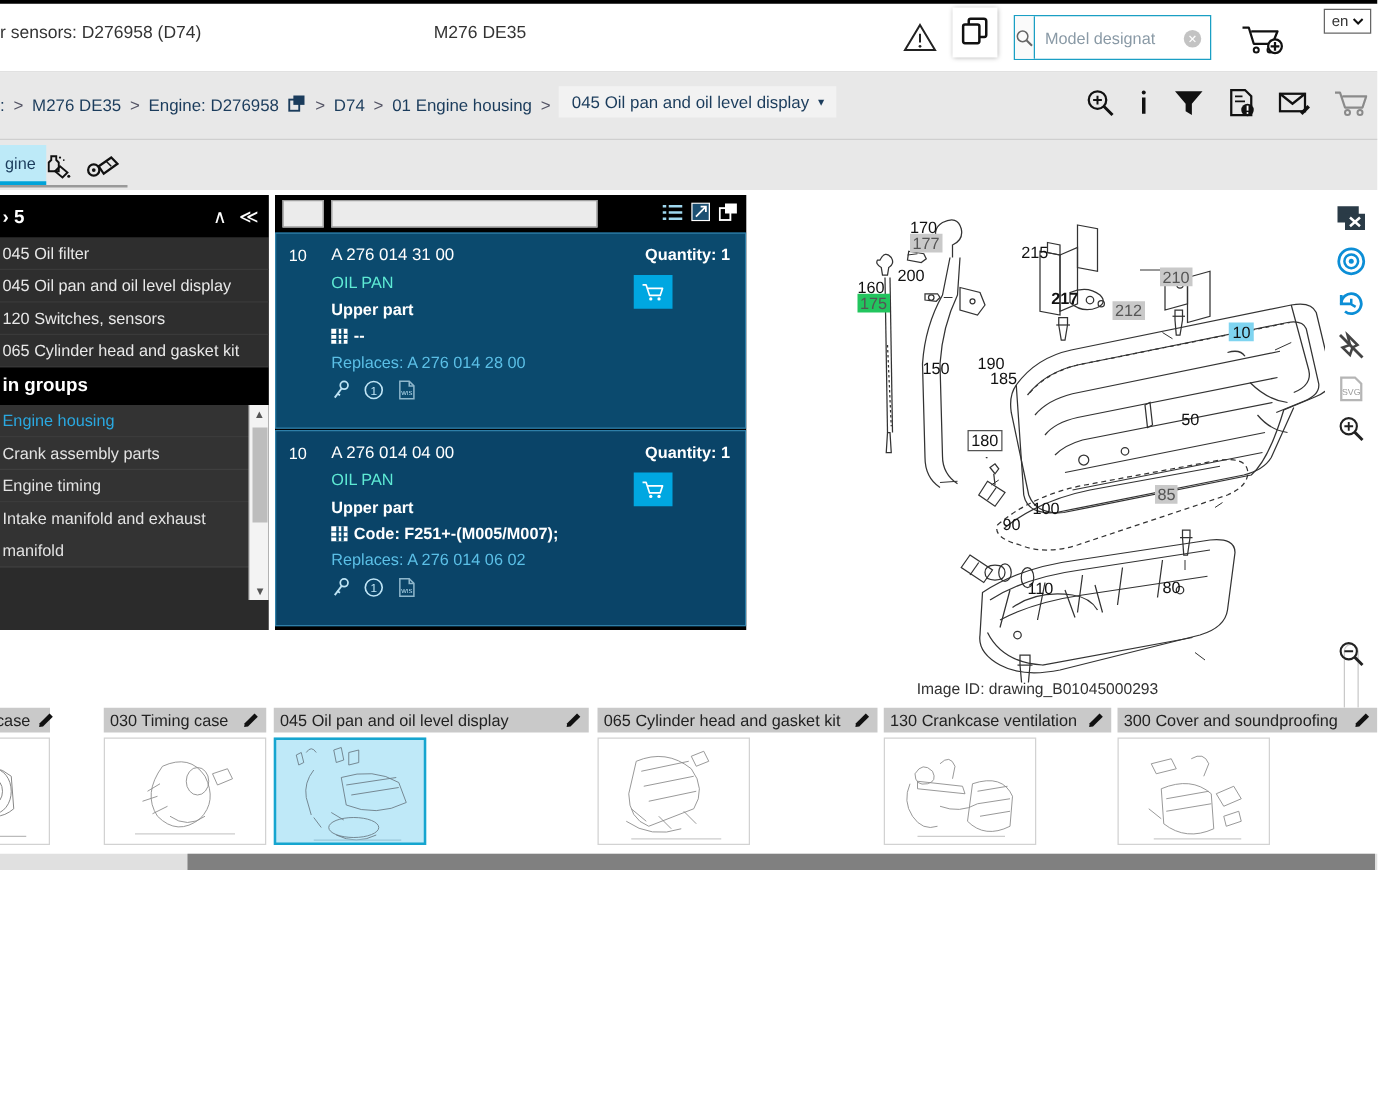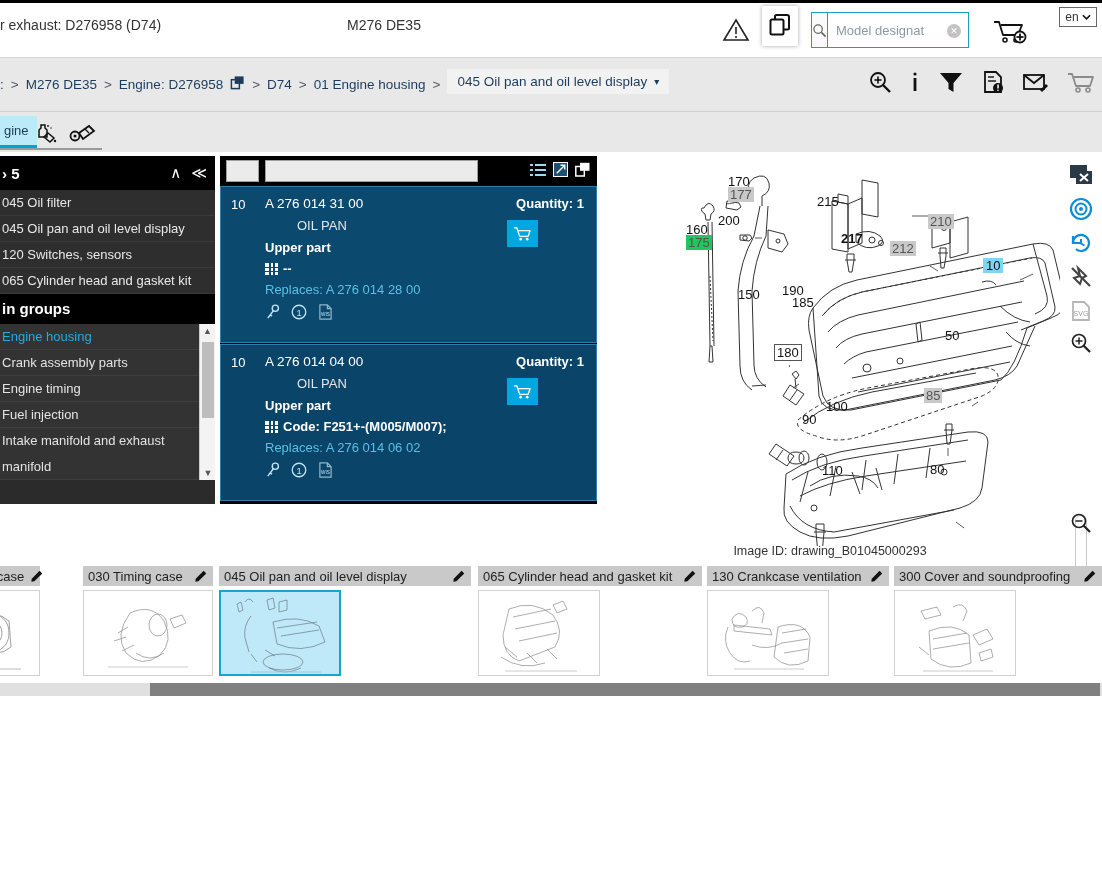--- a/index.html
+++ b/index.html
@@ -181,21 +181,21 @@
   .part-row {
     position: relative; background: #0b4a6e; border: 1px solid #2f7fa8;
     margin: 0 0 1px 0; padding: 9px 10px 10px 12px; min-height: 157px;
   }
   .part-row.alt { background: #0a4468; }
   .pr-pos {
     position: absolute; left: 10px; top: 10px; font-size: 13px; color: #fff;
   }
   .pr-body { margin-left: 32px; }
   .pr-num { font-size: 13.5px; color: #fff; margin-bottom: 7px; }
-  .pr-name { font-size: 13px; color: #e5e5e5; margin-bottom: 7px; margin-left: 32px; }
+  .pr-name { font-size: 13px; color: #5eead4; margin-bottom: 7px; }
   .pr-sub { font-size: 13px; color: #fff; font-weight: bold; margin-bottom: 6px; }
   .pr-code {
     font-size: 13px; color: #fff; font-weight: bold; margin-bottom: 6px;
     display: flex; align-items: center; gap: 5px;
   }
   .grid-ico {
     display: inline-block; width: 13px; height: 12px; background: #fff;
     position: relative; flex: none;
   }
   .grid-ico::before, .grid-ico::after {
@@ -274,21 +274,21 @@
   }
 </style>
 </head>
 <body>
 
 <div class="app">
 
   <div class="topbar">
     <div class="blackstub"></div>
 
-    <div class="tb-title">r exhaust: D276958 (D74)</div>
+    <div class="tb-title">r sensors: D276958 (D74)</div>
     <div class="tb-model">M276 DE35</div>
 
     <span class="warn-icon">
       <svg width="28" height="24" viewBox="0 0 28 24">
           <path d="M14 2 L26 22 L2 22 Z" fill="none" stroke="#222" stroke-width="1.6"></path>
           <line x1="14" y1="9" x2="14" y2="16" stroke="#222" stroke-width="1.6"></line>
           <circle cx="14" cy="19" r="1.1" fill="#222"></circle>
         </svg>
     </span>
 
@@ -451,21 +451,20 @@
       <div class="sb-item">065 Cylinder head and gasket kit</div>
     </div>
 
     <div class="sb-subhead">in groups</div>
 
     <div class="sb-groupwrap">
       <div class="sb-group">
         <div class="sb-gitem sel">Engine housing</div>
         <div class="sb-gitem">Crank assembly parts</div>
         <div class="sb-gitem">Engine timing</div>
-        <div class="sb-gitem">Fuel injection</div>
         <div class="sb-gitem two">Intake manifold and exhaust manifold</div>
       </div>
       <div class="sb-vscroll">
         <div class="arr">▲</div>
         <div class="thumb"></div>
         <div class="arr" style="position:absolute;bottom:0;left:0;width:16px;">▼</div>
       </div>
     </div>
   </div>
 

